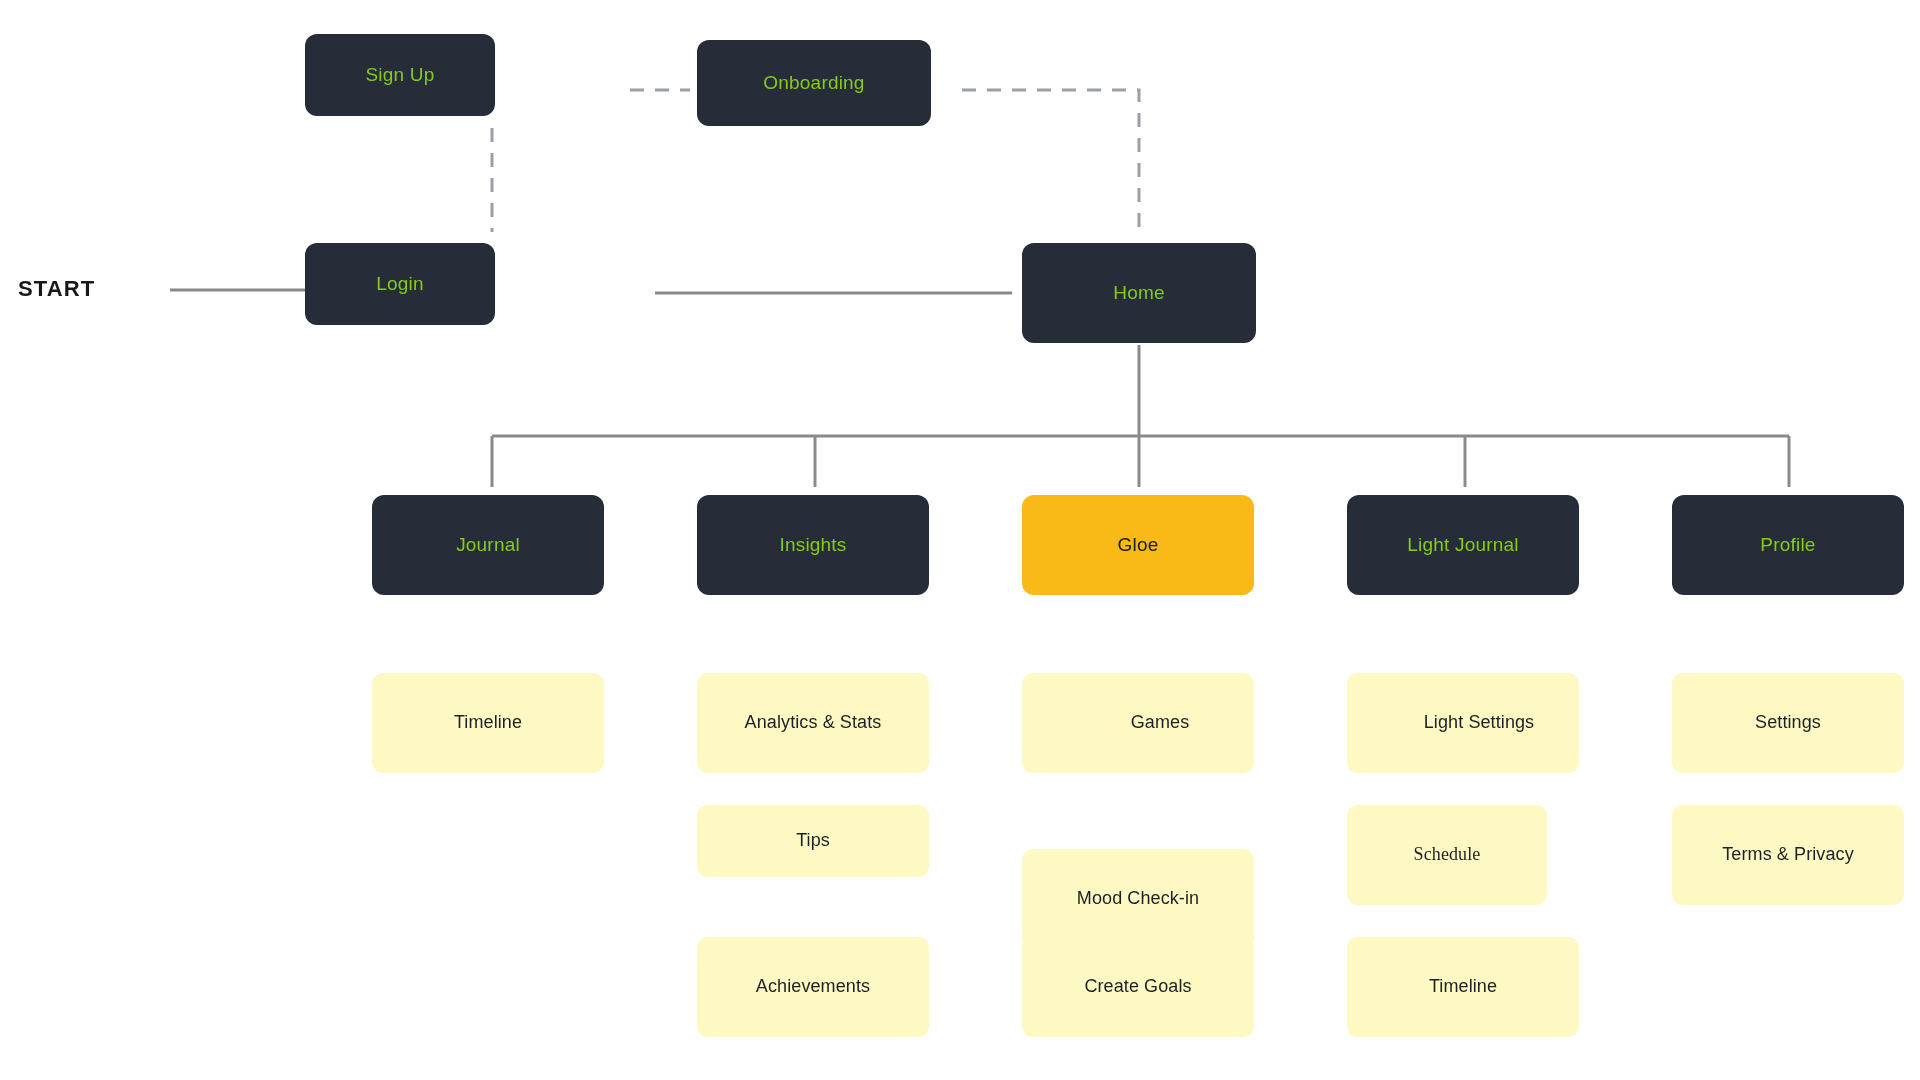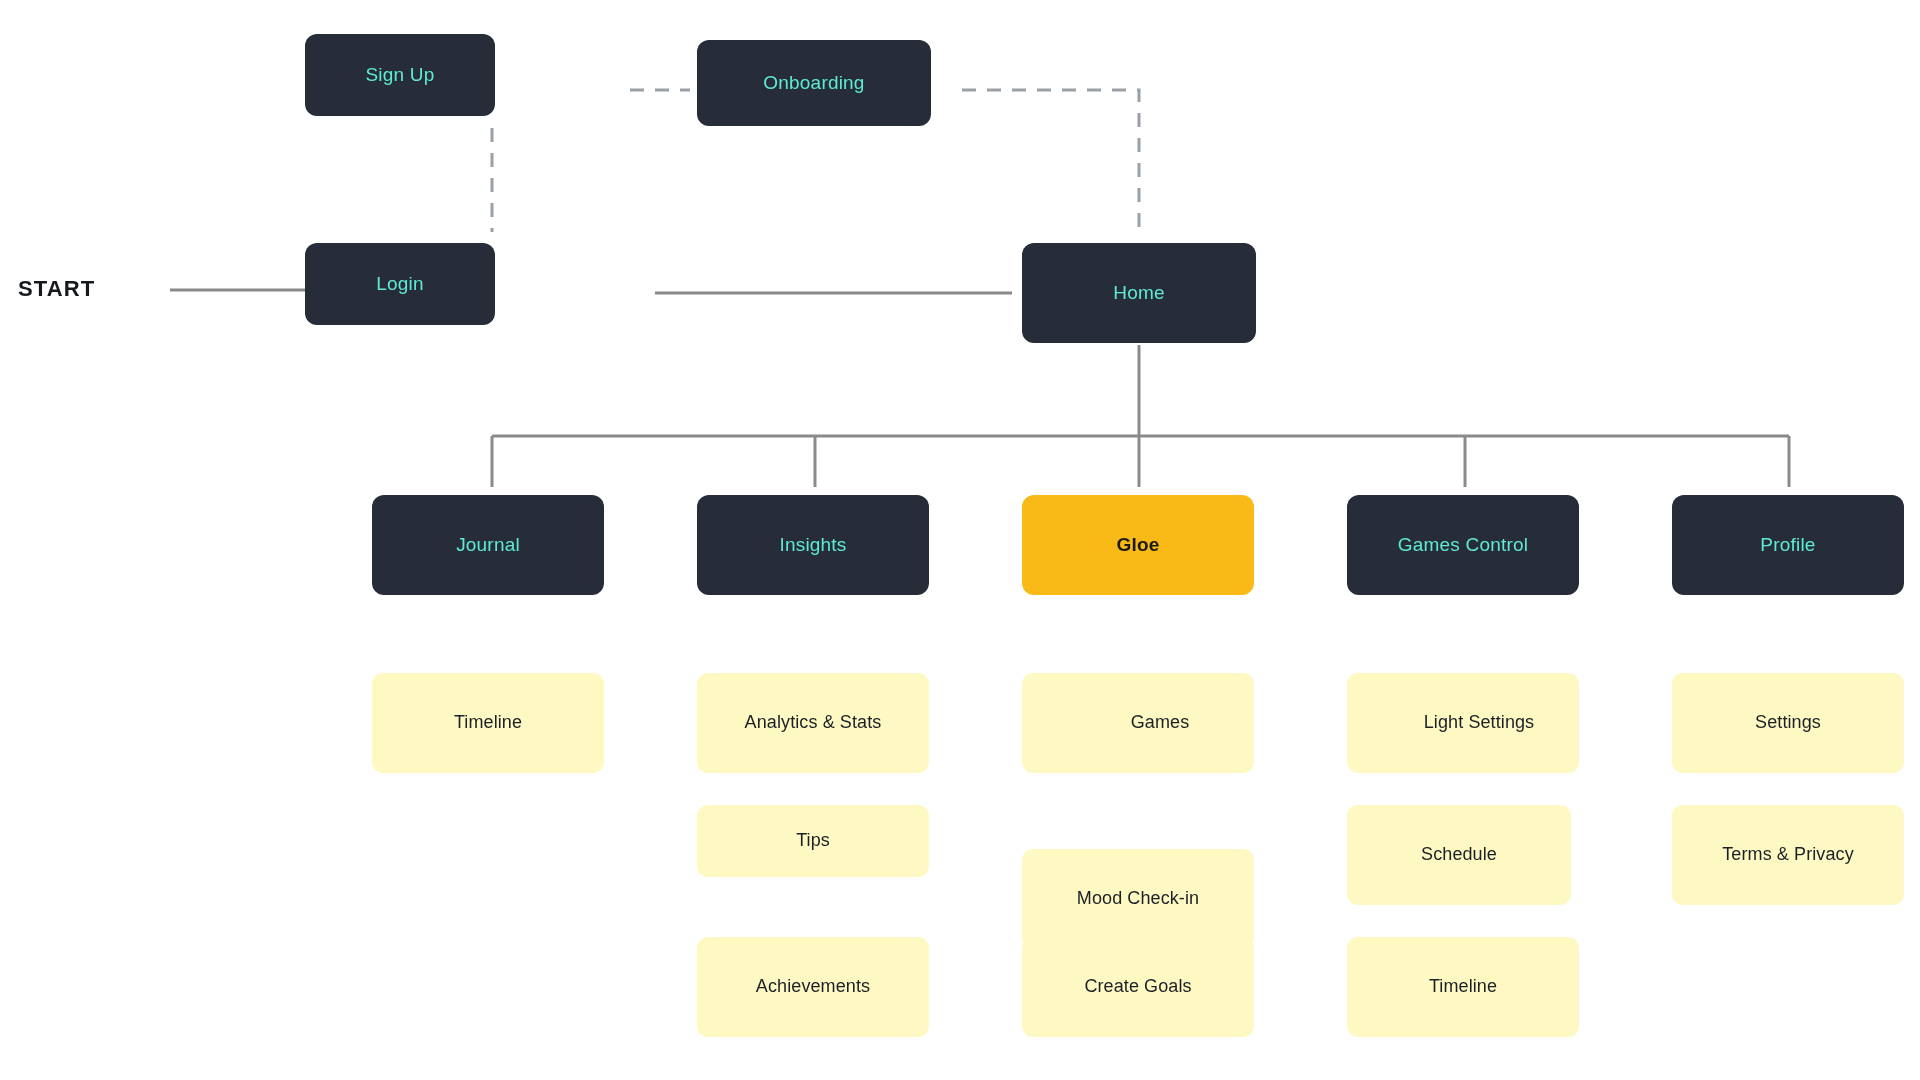--- a/index.html
+++ b/index.html
@@ -26,30 +26,30 @@
     display: flex;
     align-items: center;
     justify-content: center;
     border-radius: 12px;
     text-align: center;
     line-height: 1.2;
     user-select: none;
   }
   .node.dark {
     background: #262D38;
-    color: #5eead4;
+    color: #84cc16;
     font-size: 19px;
     font-weight: 400;
     letter-spacing: 0.2px;
   }
   .node.accent {
     background: #F9B916;
     color: #1B1B1B;
     font-size: 19px;
-    font-weight: 700;
+    font-weight: 400;
     letter-spacing: 0.2px;
   }
   .node.leaf {
     background: #fef9c3;
     color: #1B2027;
     font-size: 18px;
     font-weight: 500;
     border-radius: 11px;
     letter-spacing: 0.1px;
   }
@@ -142,26 +142,26 @@
       <div class="node leaf" style="left: 1022px; top: 673px; width: 232px; height: 100px; padding-left: 44px;">
         <span>Games</span>
       </div>
       <div class="node leaf" style="left: 1022px; top: 805px; width: 232px; height: 100px; margin-top: 44px;">
         <span>Mood Check-in</span>
       </div>
       <div class="node leaf" style="left: 1022px; top: 937px; width: 232px; height: 100px;">
         <span>Create Goals</span>
       </div>
       <div class="node dark" style="left: 1347px; top: 495px; width: 232px; height: 100px;">
-        <span>Games Control</span>
+        <span>Light Journal</span>
       </div>
       <div class="node leaf" style="left: 1347px; top: 673px; width: 232px; height: 100px; padding-left: 32px;">
         <span>Light Settings</span>
       </div>
-      <div class="node leaf" style="left: 1347px; top: 805px; width: 224px; height: 100px;">
+      <div class="node leaf" style="left: 1347px; top: 805px; width: 200px; height: 100px; font-family: Liberation Serif, serif;">
         <span>Schedule</span>
       </div>
       <div class="node leaf" style="left: 1347px; top: 937px; width: 232px; height: 100px;">
         <span>Timeline</span>
       </div>
       <div class="node dark" style="left: 1672px; top: 495px; width: 232px; height: 100px;">
         <span>Profile</span>
       </div>
       <div class="node leaf" style="left: 1672px; top: 673px; width: 232px; height: 100px;">
         <span>Settings</span>

